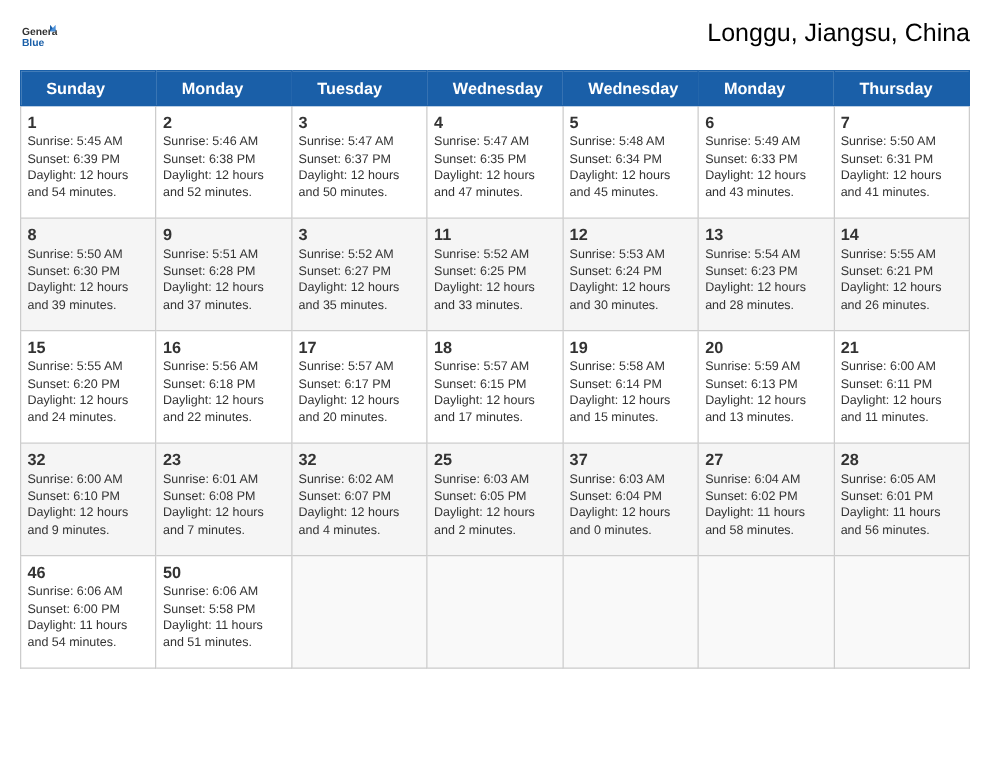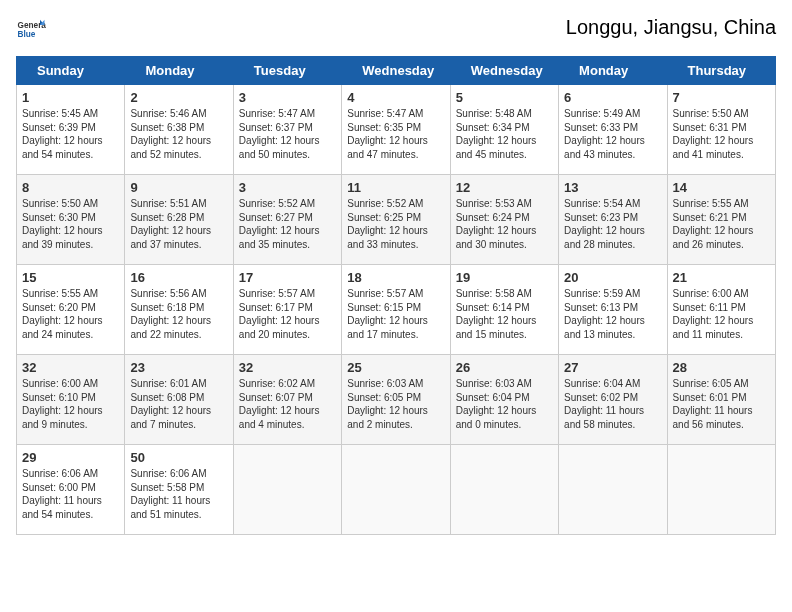--- a/index.html
+++ b/index.html
@@ -211,35 +211,35 @@
       </td>
         <td>
         <span class="day-num">32</span>
         <span class="cell-text">Sunrise: 6:02 AM<br>Sunset: 6:07 PM<br>Daylight: 12 hours and 4 minutes.</span>
       </td>
         <td>
         <span class="day-num">25</span>
         <span class="cell-text">Sunrise: 6:03 AM<br>Sunset: 6:05 PM<br>Daylight: 12 hours and 2 minutes.</span>
       </td>
         <td>
-        <span class="day-num">26</span>
+        <span class="day-num">37</span>
         <span class="cell-text">Sunrise: 6:03 AM<br>Sunset: 6:04 PM<br>Daylight: 12 hours and 0 minutes.</span>
       </td>
         <td>
         <span class="day-num">27</span>
         <span class="cell-text">Sunrise: 6:04 AM<br>Sunset: 6:02 PM<br>Daylight: 11 hours and 58 minutes.</span>
       </td>
         <td>
         <span class="day-num">28</span>
         <span class="cell-text">Sunrise: 6:05 AM<br>Sunset: 6:01 PM<br>Daylight: 11 hours and 56 minutes.</span>
       </td>
       </tr>
       <tr>
         <td>
-        <span class="day-num">29</span>
+        <span class="day-num">46</span>
         <span class="cell-text">Sunrise: 6:06 AM<br>Sunset: 6:00 PM<br>Daylight: 11 hours and 54 minutes.</span>
       </td>
         <td>
         <span class="day-num">50</span>
         <span class="cell-text">Sunrise: 6:06 AM<br>Sunset: 5:58 PM<br>Daylight: 11 hours and 51 minutes.</span>
       </td>
         <td class="empty"></td>
         <td class="empty"></td>
         <td class="empty"></td>
         <td class="empty"></td>

